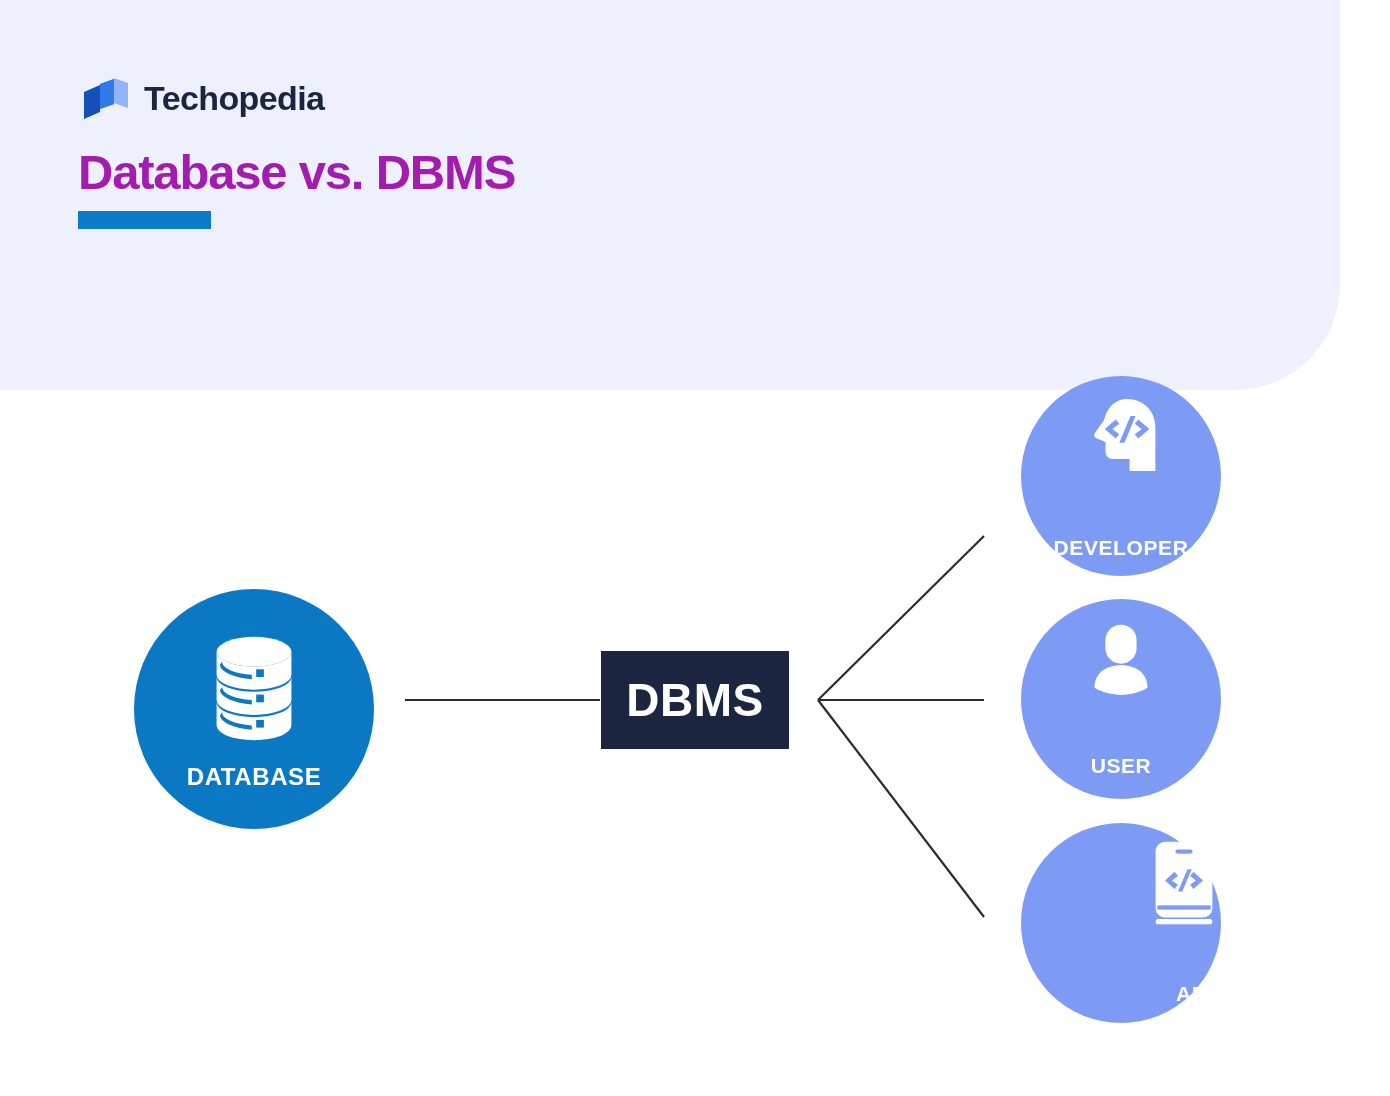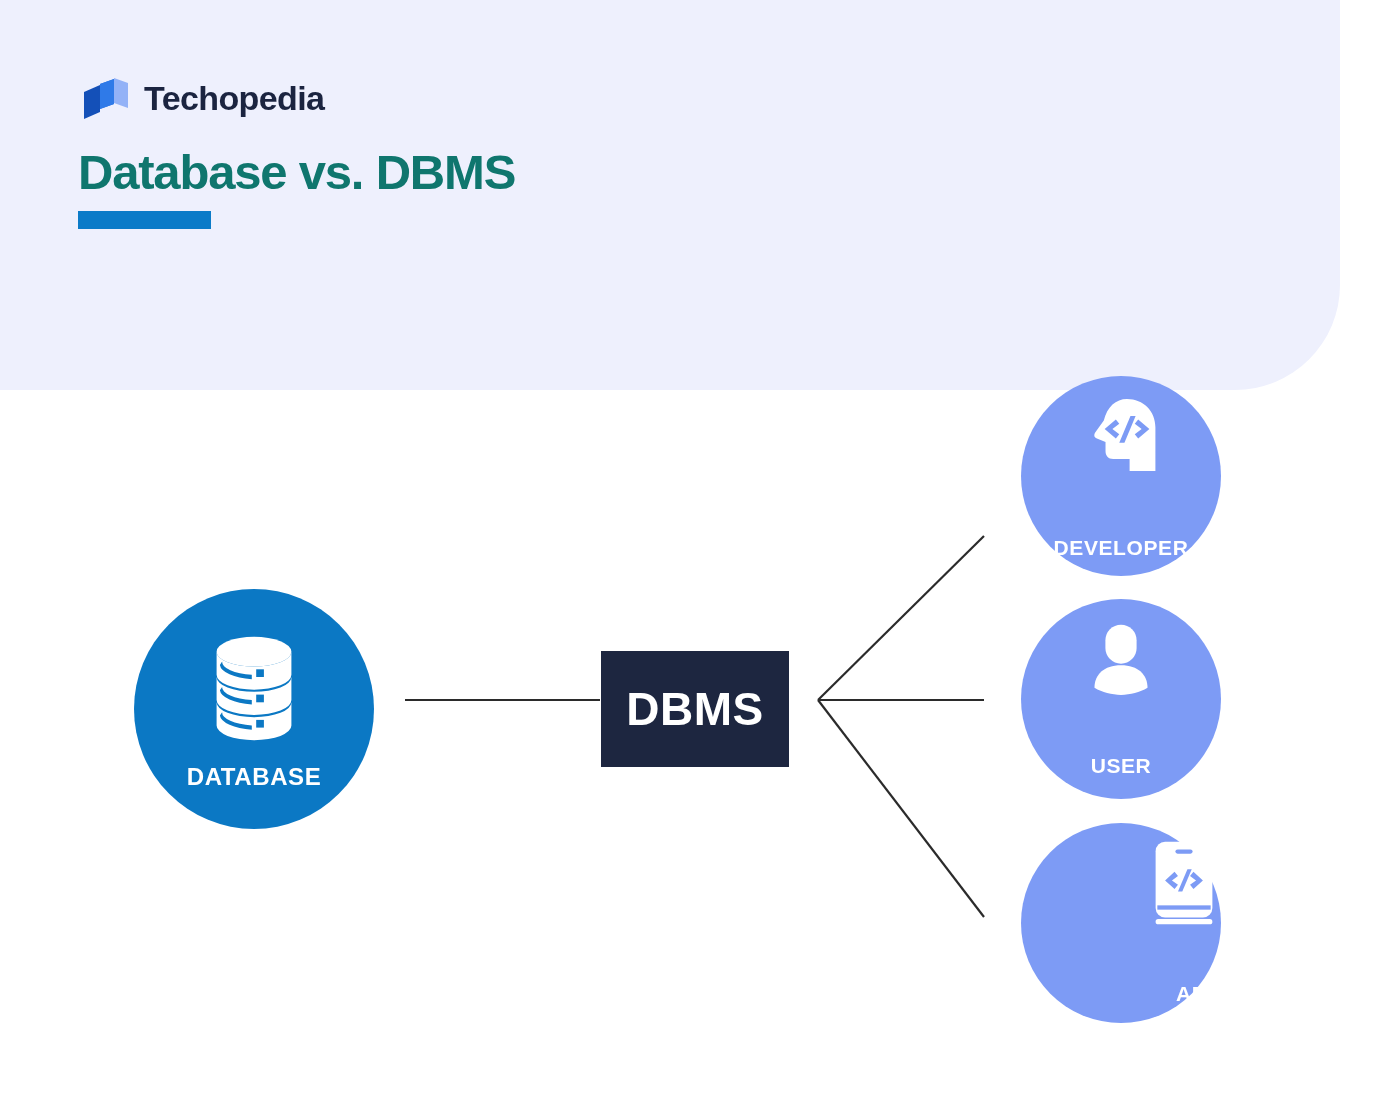--- a/index.html
+++ b/index.html
@@ -44,21 +44,21 @@
     color: #1b2440;
     letter-spacing: -0.6px;
     line-height: 1;
   }
   #page-title {
     position: absolute;
     left: 78px;
     top: 144px;
     font-size: 49px;
     font-weight: bold;
-    color: #0f766e;
+    color: #a21caf;
     letter-spacing: -1.2px;
     line-height: 1.15;
   }
   #title-accent-bar {
     position: absolute;
     left: 78px;
     top: 211px;
     width: 133px;
     height: 18px;
     background: #0b7bc8;
@@ -105,21 +105,21 @@
   }
   #db-icon { width: 110px; height: 110px; margin-top: 6px; }
   #db-label { font-size: 24px; margin-top: 20px; }
 
   
   #node-dbms {
     position: absolute;
     left: 601px;
     top: 345px;
     width: 188px;
-    height: 116px;
+    height: 98px;
     background: #1d2640;
     display: flex;
     align-items: center;
     justify-content: center;
   }
   #dbms-label {
     color: #ffffff;
     font-size: 46px;
     font-weight: bold;
     letter-spacing: 0.5px;

